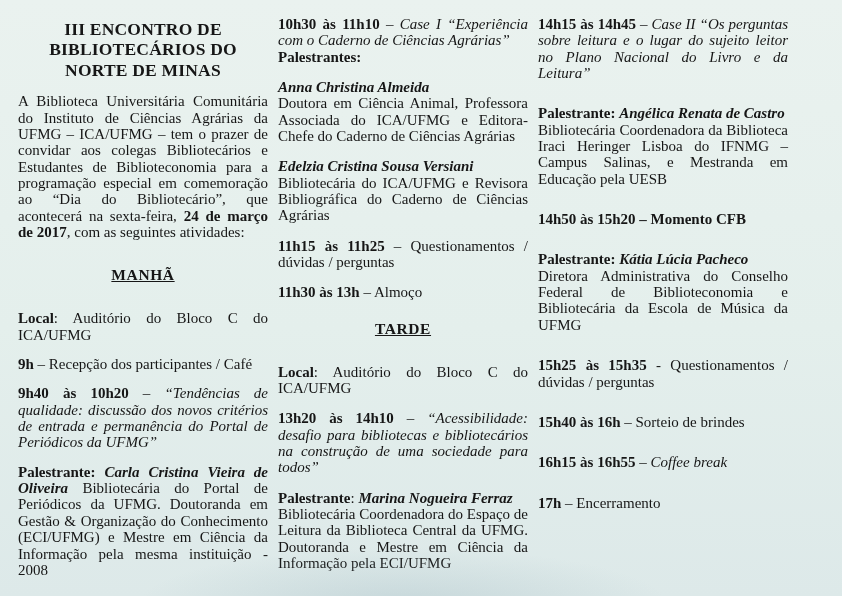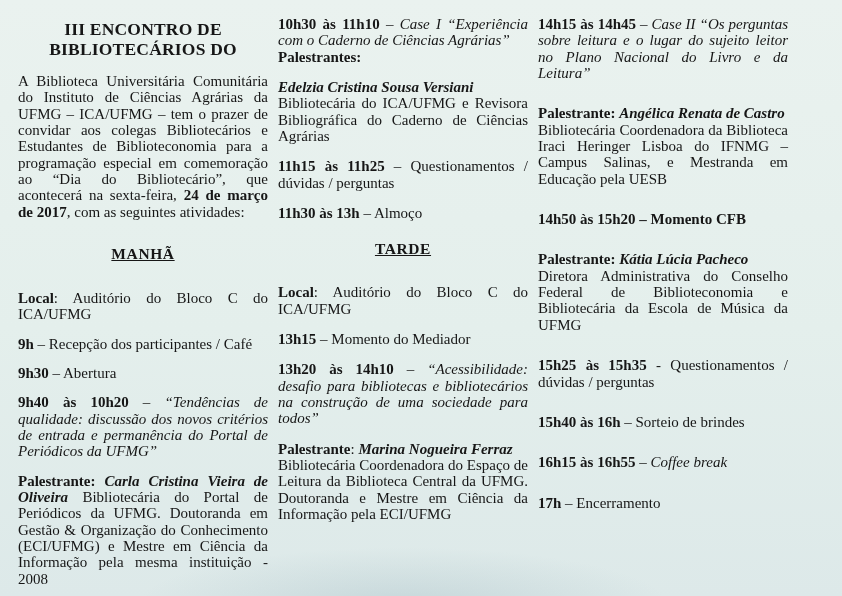--- a/index.html
+++ b/index.html
@@ -53,37 +53,36 @@
   .seg-n  { font-weight: normal; font-style: normal; }
   .seg-b  { font-weight: bold; }
   .seg-i  { font-style: italic; }
   .seg-bi { font-weight: bold; font-style: italic; }
 </style>
 </head>
 <body>
 
 <div class="page">
   <div class="col" data-column="0">
-      <div class="title"><span>III ENCONTRO DE</span><br><span>BIBLIOTECÁRIOS DO</span><br></div>
+      <div class="title"><span>III ENCONTRO DE</span><br><span>BIBLIOTECÁRIOS DO</span><br><span>NORTE DE MINAS</span></div>
       <p class="para"><span class="seg-n">A Biblioteca Universitária Comunitária do Instituto de Ciências Agrárias da UFMG – ICA/UFMG – tem o prazer de convidar aos colegas Bibliotecários e Estudantes de Biblioteconomia para a programação especial em comemoração ao “Dia do Bibliotecário”, que acontecerá na sexta-feira, </span><span class="seg-b">24 de março de 2017</span><span class="seg-n">, com as seguintes atividades:</span></p>
       <div class="heading"><span class="heading-text">MANHÃ</span></div>
       <p class="para"><span class="seg-b">Local</span><span class="seg-n">: Auditório do Bloco C do ICA/UFMG</span></p>
       <p class="para"><span class="seg-b">9h</span><span class="seg-n"> – Recepção dos participantes / Café</span></p>
-      <p class="para"><span class="seg-b">9h30</span><span class="seg-n"> – Abertura</span></p>
       <p class="para"><span class="seg-b">9h40 às 10h20</span><span class="seg-n"> – </span><span class="seg-i">“Tendências de qualidade: discussão dos novos critérios de entrada e permanência do Portal de Periódicos da UFMG”</span></p>
       <p class="para"><span class="seg-b">Palestrante: </span><span class="seg-bi">Carla Cristina Vieira de Oliveira</span><span class="seg-n"> Bibliotecária do Portal de Periódicos da UFMG. Doutoranda em Gestão &amp; Organização do Conhecimento (ECI/UFMG) e Mestre em Ciência da Informação pela mesma instituição - 2008</span></p>
     </div>
   <div class="col" data-column="1">
       <p class="para"><span class="seg-b">10h30 às 11h10</span><span class="seg-n"> – </span><span class="seg-i">Case I “Experiência com o Caderno de Ciências Agrárias”</span><br><span class="seg-b">Palestrantes:</span></p>
+      <p class="para"><span class="seg-bi">Anna Christina Almeida</span><br><span class="seg-n">Doutora em Ciência Animal, Professora Associada do ICA/UFMG e Editora-Chefe do Caderno de Ciências Agrárias</span></p>
       <p class="para"><span class="seg-bi">Edelzia Cristina Sousa Versiani</span><br><span class="seg-n">Bibliotecária do ICA/UFMG e Revisora Bibliográfica do Caderno de Ciências Agrárias</span></p>
       <p class="para"><span class="seg-b">11h15 às 11h25</span><span class="seg-n"> – Questionamentos / dúvidas / perguntas</span></p>
       <p class="para"><span class="seg-b">11h30 às 13h</span><span class="seg-n"> – Almoço</span></p>
       <div class="heading"><span class="heading-text">TARDE</span></div>
       <p class="para"><span class="seg-b">Local</span><span class="seg-n">: Auditório do Bloco C do ICA/UFMG</span></p>
-      <p class="para"><span class="seg-b">13h15</span><span class="seg-n"> – Momento do Mediador</span></p>
       <p class="para"><span class="seg-b">13h20 às 14h10</span><span class="seg-n"> – </span><span class="seg-i">“Acessibilidade: desafio para bibliotecas e bibliotecários na construção de uma sociedade para todos”</span></p>
       <p class="para"><span class="seg-b">Palestrante</span><span class="seg-n">: </span><span class="seg-bi">Marina Nogueira Ferraz</span><br><span class="seg-n">Bibliotecária Coordenadora do Espaço de Leitura da Biblioteca Central da UFMG. Doutoranda e Mestre em Ciência da Informação pela ECI/UFMG</span></p>
     </div>
   <div class="col" data-column="2">
       <p class="para"><span class="seg-b">14h15 às 14h45</span><span class="seg-n"> – </span><span class="seg-i">Case II “Os perguntas sobre leitura e o lugar do sujeito leitor no Plano Nacional do Livro e da Leitura”</span></p>
       <p class="para"><span class="seg-b">Palestrante: </span><span class="seg-bi">Angélica Renata de Castro</span><br><span class="seg-n">Bibliotecária Coordenadora da Biblioteca Iraci Heringer Lisboa do IFNMG – Campus Salinas, e Mestranda em Educação pela UESB</span></p>
       <p class="para"><span class="seg-b">14h50 às 15h20 – Momento CFB</span></p>
       <p class="para"><span class="seg-b">Palestrante: </span><span class="seg-bi">Kátia Lúcia Pacheco</span><br><span class="seg-n">Diretora Administrativa do Conselho Federal de Biblioteconomia e Bibliotecária da Escola de Música da UFMG</span></p>
       <p class="para"><span class="seg-b">15h25 às 15h35</span><span class="seg-n"> - Questionamentos / dúvidas / perguntas</span></p>
       <p class="para"><span class="seg-b">15h40 às 16h</span><span class="seg-n"> – Sorteio de brindes</span></p>

